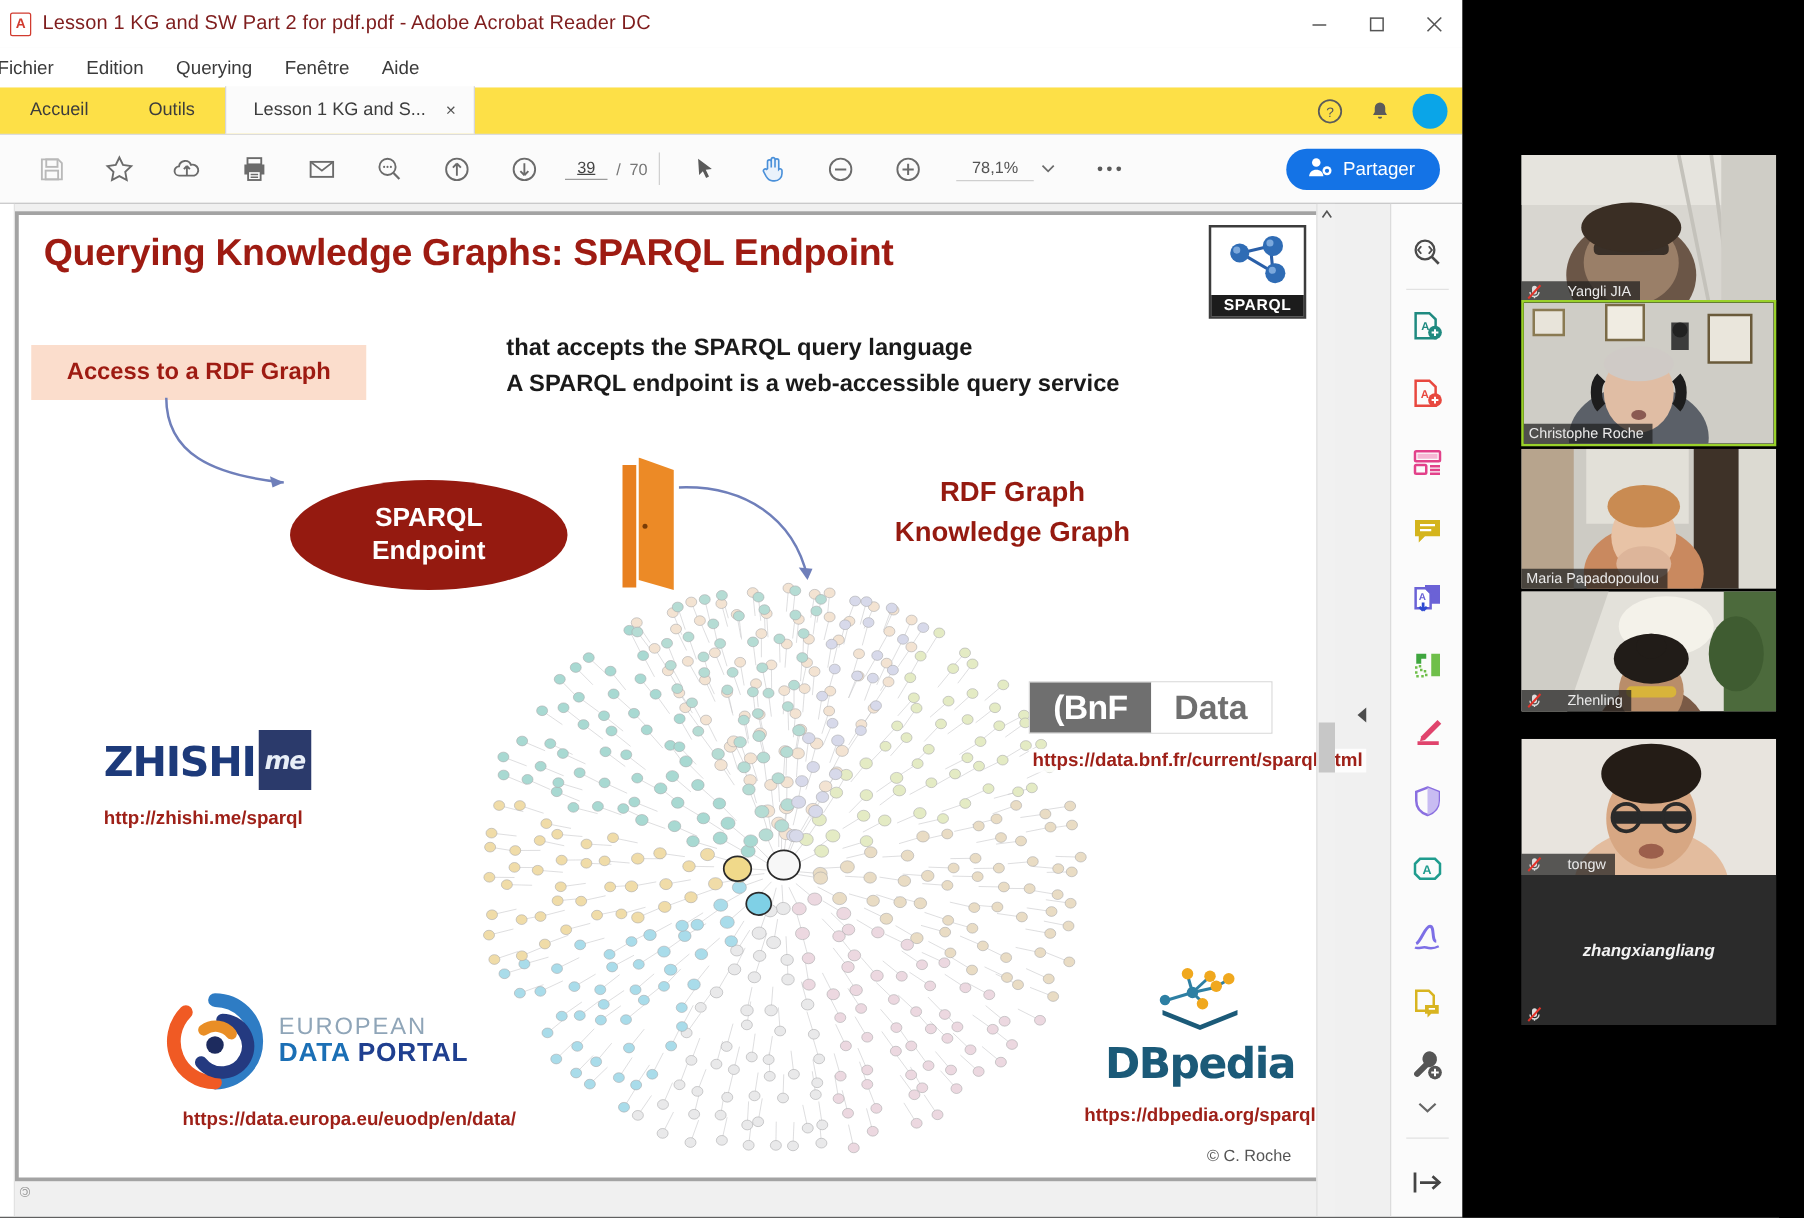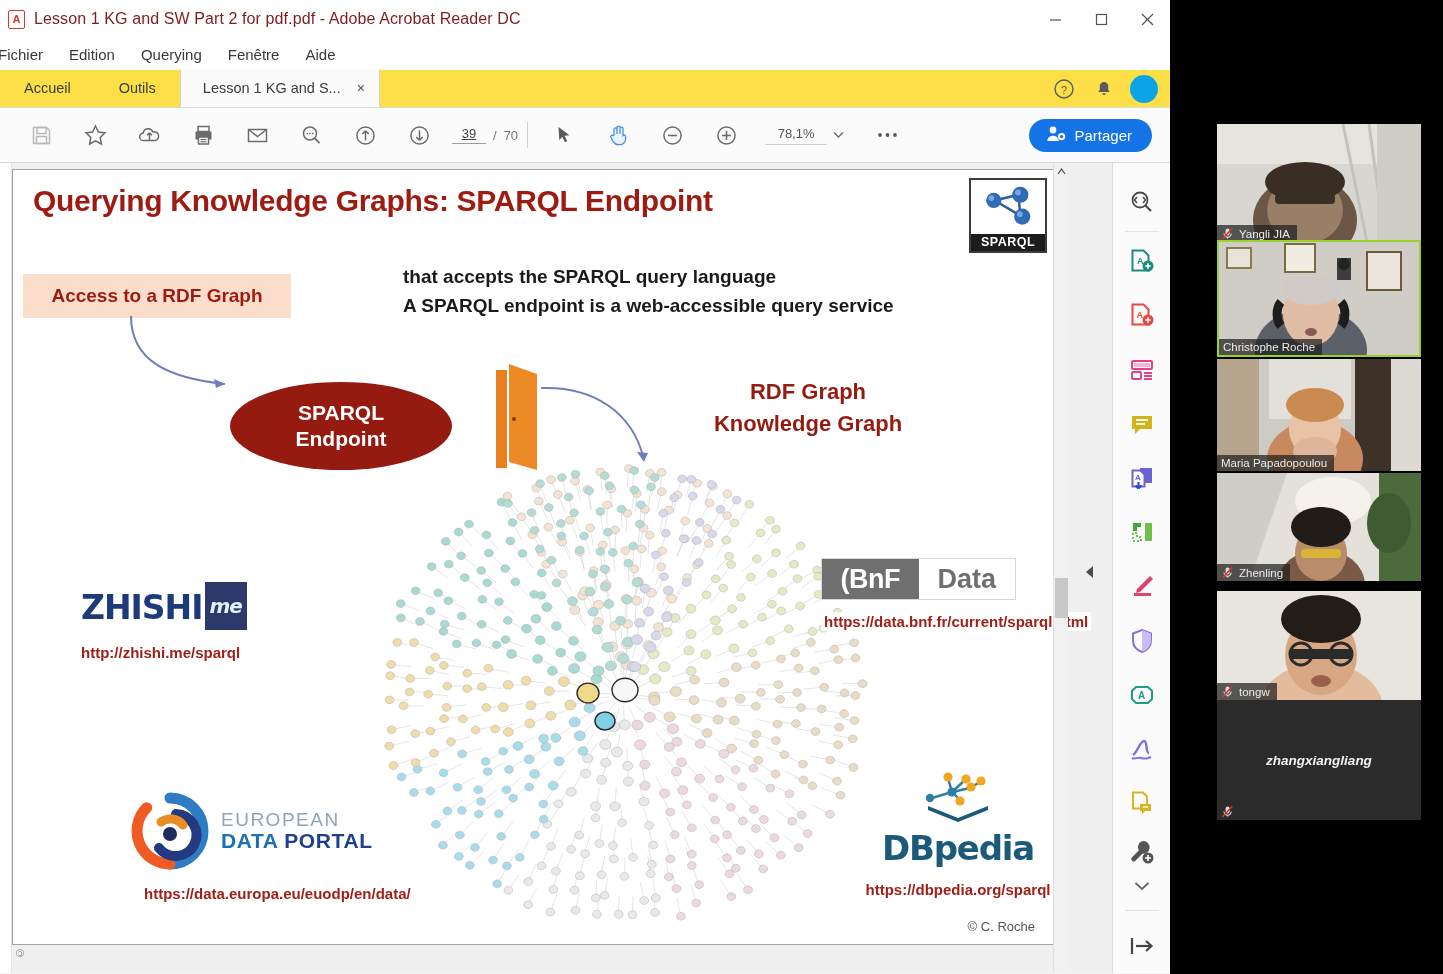--- a/index.html
+++ b/index.html
@@ -98,21 +98,21 @@
   }
   #vwm {
     position:absolute; left:14px; bottom:14px;
     writing-mode:vertical-rl; transform:rotate(180deg);
     font-size:11.5px; color:#8d8d8d; letter-spacing:.2px;
   }
 
   
   #page {
     position:absolute; left:12px; top:6px; width:1046px; height:776px;
-    background:#ffffff; border:1px solid #a3a3a3;
+    background:#ffffff; border:3px solid #a3a3a3;
   }
 
   .slide-title {
     position:absolute; left:20px; top:14px; width:930px;
     font-size:30px; font-weight:bold; color:#9e1b12;
     font-family:"Liberation Sans", sans-serif; letter-spacing:-0.3px;
   }
   .sparql-logo {
     position:absolute; right:10px; top:8px; width:78px; height:75px;
     border:2px solid #3c3c3c; background:#fff;
@@ -152,21 +152,21 @@
   
   #lod { position:absolute; left:265px; top:290px; width:690px; height:470px; }
 
   
   .zhishi { position:absolute; left:68px; top:412px; width:210px; }
   .zhishi .wordmark { font-size:33px; font-weight:bold; color:#1d3a7a; letter-spacing:-1px; font-family:"DejaVu Sans", sans-serif;}
   .zhishi .me { display:inline-block; background:#2b3a6b; color:#e8eef7; font-style:italic;
                 font-size:20px; padding:12px 5px; margin-left:2px; vertical-align:6px; }
   .urlred { font-size:15px; font-weight:bold; color:#9e2018; white-space:nowrap; }
 
-  .bnf { position:absolute; left:808px; top:388px; }
+  .bnf { position:absolute; left:808px; top:373px; }
   .bnf .mark { display:flex; height:42px; width:195px; border:1px solid #d8d8d8; }
   .bnf .mark .l { flex:1; background:#6f6f6f; color:#fff; font-size:27px; font-weight:bold;
                   display:flex; align-items:center; justify-content:center; letter-spacing:-.5px;}
   .bnf .mark .r { flex:1; background:#fff; color:#6f6f6f; font-size:27px; font-weight:bold;
                   display:flex; align-items:center; justify-content:center; }
   .bnf .u { margin-top:12px; background:rgba(255,255,255,.85); padding:1px 3px; }
 
   .dbp { position:absolute; left:840px; top:602px; width:210px; text-align:center; }
   .dbp .word { font-size:34px; font-weight:bold; color:#1b5a78; letter-spacing:-1.2px;
                font-family:"DejaVu Sans", sans-serif; }
@@ -200,21 +200,21 @@
     width:58px; background:#fbfbfb; border-left:1px solid #dcdcdc;
     display:flex; flex-direction:column; align-items:center; padding-top:12px; gap:0px;
   }
   #toolrail .ti { width:46px; height:56px; display:flex; align-items:center; justify-content:center; }
   #toolrail .rsep { width:34px; height:1px; background:#e2e2e2; margin:2px 0; }
 
   
   #zoompanel { position:absolute; left:1170px; top:0; width:273px; height:974px; background:#000; }
   .tile { position:absolute; left:47px; width:204px; overflow:hidden; background:#111; }
   .tile .namebar {
-    position:absolute; left:0; bottom:0; display:flex; align-items:center; gap:5px;
+    position:absolute; left:0; bottom:0; display:flex; align-items:center; gap:20px;
     background:rgba(30,30,30,.72); padding:2px 7px 2px 4px; max-width:100%;
   }
   .tile .namebar .nm { font-size:11.5px; color:#eaeaea; white-space:nowrap; }
   .tile.active { border:2px solid #9ad12a; }
   .muteicon { width:13px; height:13px; position:relative; flex:0 0 auto; }
   .muteicon svg { display:block; }
   .centername { position:absolute; left:0; top:0; width:100%; height:100%;
     display:flex; align-items:center; justify-content:center;
     color:#f2f2f2; font-size:13.5px; font-weight:bold;font-style:italic; }
 </style>
@@ -1708,21 +1708,21 @@
         <ellipse cx="98" cy="100" rx="48" ry="38" fill="#c9895f"></ellipse>
         <ellipse cx="98" cy="70" rx="26" ry="29" fill="#e8c3a6"></ellipse>
         <ellipse cx="98" cy="46" rx="29" ry="17" fill="#c98b52"></ellipse>
         <ellipse cx="98" cy="92" rx="22" ry="14" fill="#ddb59a"></ellipse>
       </svg>
       <div class="namebar">
         <span class="nm">Maria Papadopoulou</span>
       </div>
     </div>
 
-    <div class="tile" style="top:473px;height:108px;">
+    <div class="tile" style="top:473px;height:96px;">
       <svg width="204" height="116" viewBox="0 0 204 116">
         <rect width="204" height="116" fill="#e3e1da"></rect>
         <path d="M0 0 L70 0 L30 116 L0 116z" fill="#cfcdc6"></path>
         <ellipse cx="116" cy="28" rx="38" ry="24" fill="#f4f2ea"></ellipse>
         <rect x="162" y="0" width="42" height="116" fill="#4c6a3c"></rect>
         <ellipse cx="172" cy="50" rx="22" ry="30" fill="#3f5c31"></ellipse>
         <ellipse cx="104" cy="112" rx="44" ry="36" fill="#7a5a46"></ellipse>
         <ellipse cx="104" cy="80" rx="26" ry="28" fill="#b98d6a"></ellipse>
         <ellipse cx="104" cy="54" rx="30" ry="20" fill="#211c18"></ellipse>
         <ellipse cx="104" cy="44" rx="12" ry="10" fill="#211c18"></ellipse>

